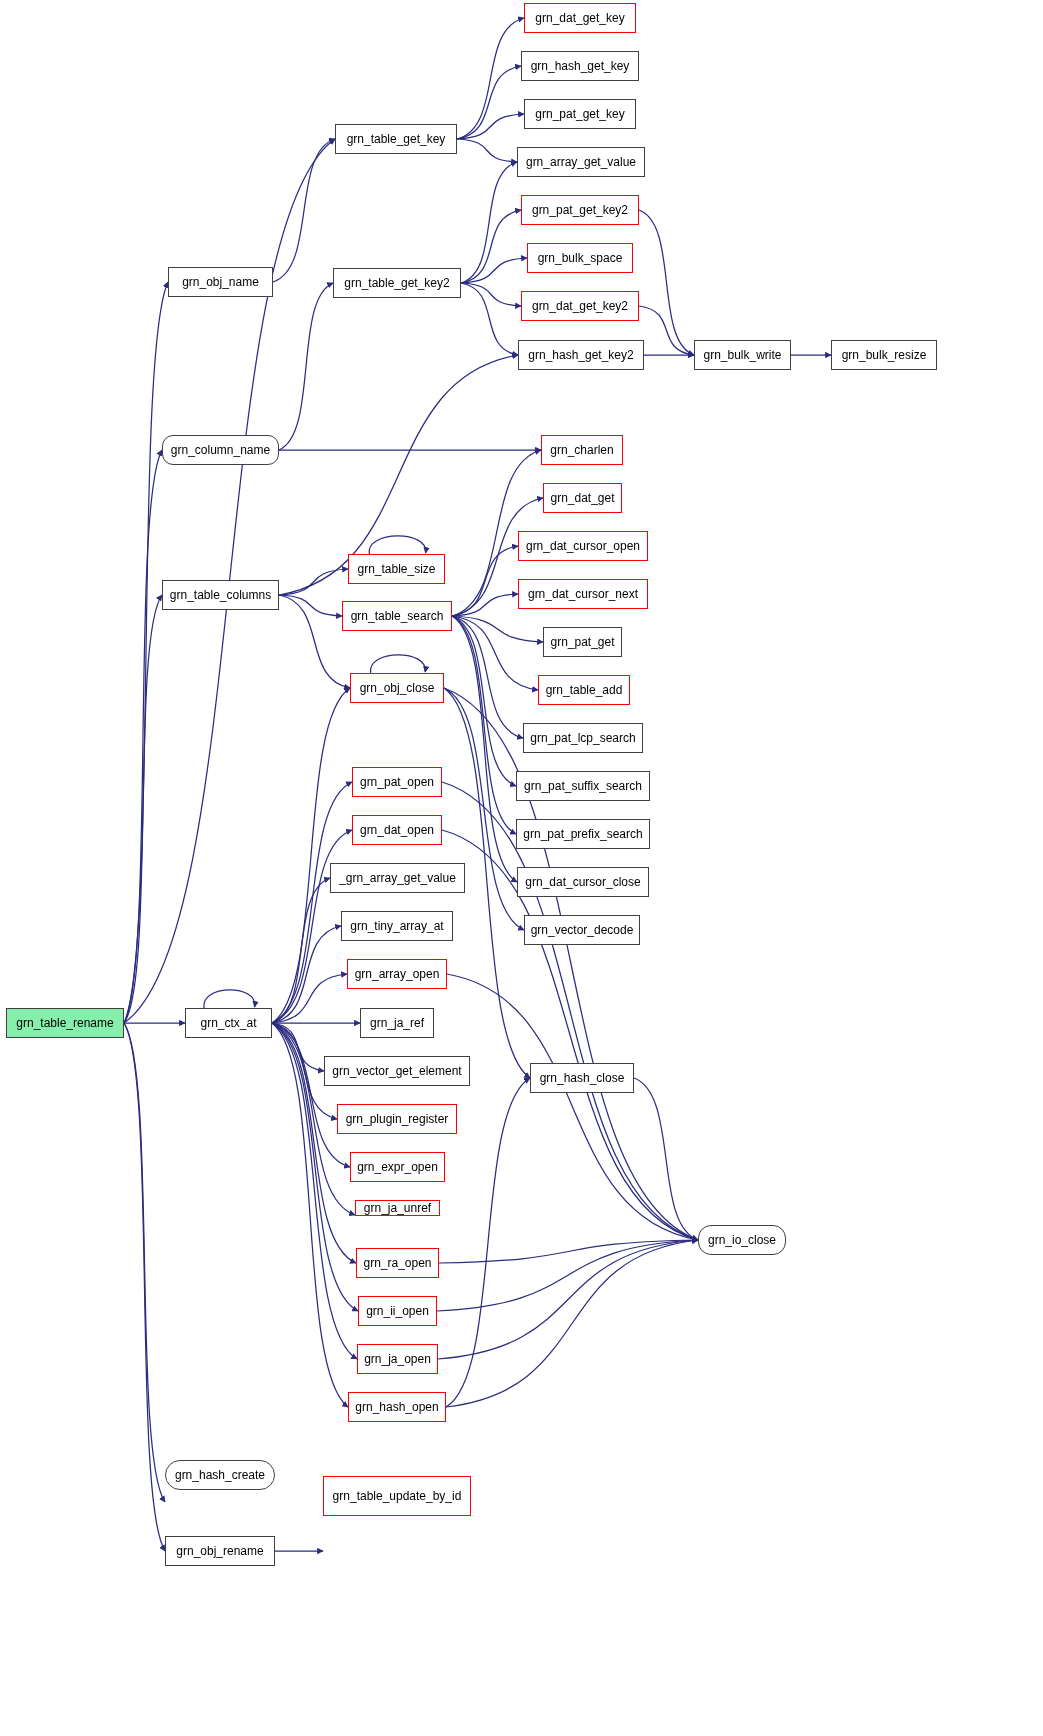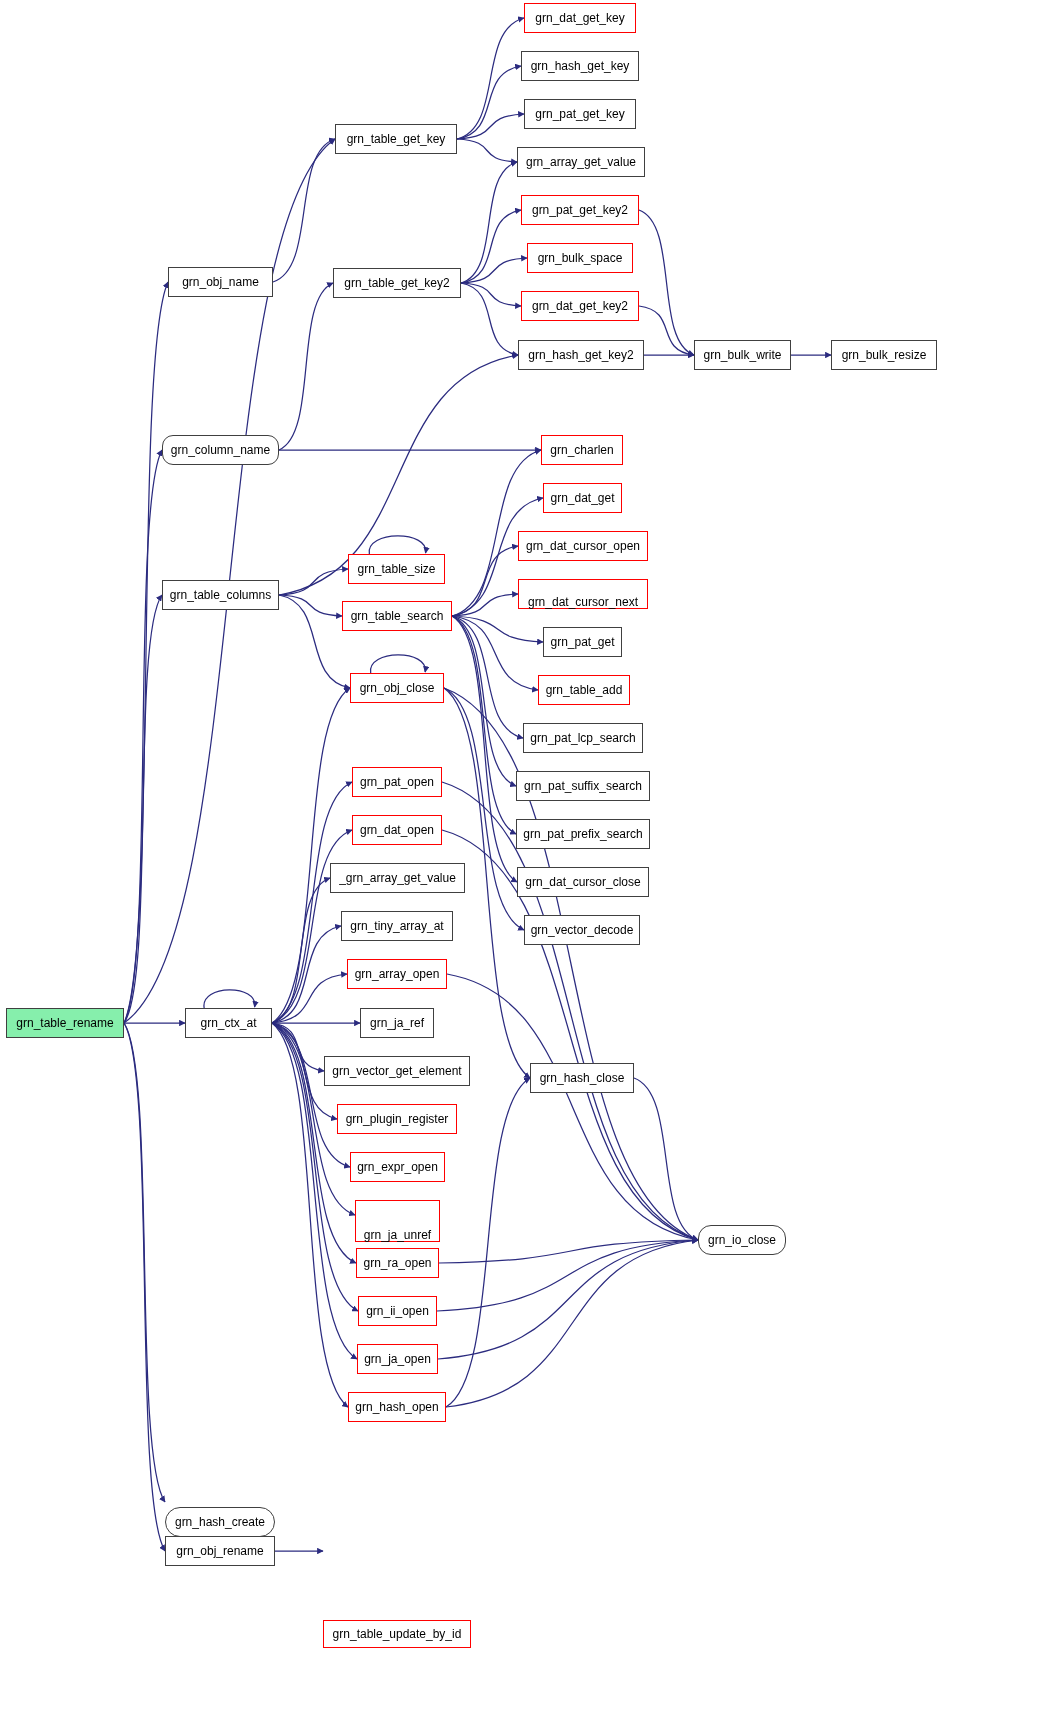--- a/index.html
+++ b/index.html
@@ -120,21 +120,21 @@
       </div>
       <div class="node" style="left: 168px; top: 267px; width: 105px; height: 30px;">
         <span class="lbl">grn_obj_name</span>
       </div>
       <div class="node" style="left: 162px; top: 435px; width: 117px; height: 30px; border-radius: 11px;">
         <span class="lbl">grn_column_name</span>
       </div>
       <div class="node" style="left: 162px; top: 580px; width: 117px; height: 30px;">
         <span class="lbl">grn_table_columns</span>
       </div>
-      <div class="node" style="left: 165px; top: 1507px; width: 110px; height: 30px; border-radius: 15px;">
+      <div class="node" style="left: 165px; top: 1460px; width: 110px; height: 30px; border-radius: 15px;">
         <span class="lbl">grn_hash_create</span>
       </div>
       <div class="node" style="left: 165px; top: 1536px; width: 110px; height: 30px;">
         <span class="lbl">grn_obj_rename</span>
       </div>
       <div class="node" style="left: 335px; top: 124px; width: 122px; height: 30px;">
         <span class="lbl">grn_table_get_key</span>
       </div>
       <div class="node" style="left: 333px; top: 268px; width: 128px; height: 30px;">
         <span class="lbl">grn_table_get_key2</span>
@@ -168,21 +168,21 @@
       </div>
       <div class="node" style="left: 324px; top: 1056px; width: 146px; height: 30px;">
         <span class="lbl">grn_vector_get_element</span>
       </div>
       <div class="node red" style="left: 337px; top: 1104px; width: 120px; height: 30px;">
         <span class="lbl">grn_plugin_register</span>
       </div>
       <div class="node red" style="left: 350px; top: 1152px; width: 95px; height: 30px;">
         <span class="lbl">grn_expr_open</span>
       </div>
-      <div class="node red" style="left: 355px; top: 1200px; width: 85px; height: 42px; align-items: flex-end;">
+      <div class="node red" style="left: 355px; top: 1200px; width: 85px; height: 16px;">
         <span class="lbl">grn_ja_unref</span>
       </div>
       <div class="node red" style="left: 356px; top: 1248px; width: 83px; height: 30px; align-items: center;">
         <span class="lbl">grn_ra_open</span>
       </div>
       <div class="node red" style="left: 358px; top: 1296px; width: 79px; height: 30px;">
         <span class="lbl">grn_ii_open</span>
       </div>
       <div class="node red" style="left: 357px; top: 1344px; width: 81px; height: 30px;">
         <span class="lbl">grn_ja_open</span>
@@ -216,21 +216,21 @@
       </div>
       <div class="node red" style="left: 541px; top: 435px; width: 82px; height: 30px;">
         <span class="lbl">grn_charlen</span>
       </div>
       <div class="node red" style="left: 543px; top: 483px; width: 79px; height: 30px;">
         <span class="lbl">grn_dat_get</span>
       </div>
       <div class="node red" style="left: 518px; top: 531px; width: 130px; height: 30px;">
         <span class="lbl">grn_dat_cursor_open</span>
       </div>
-      <div class="node red" style="left: 518px; top: 579px; width: 130px; height: 30px; align-items: flex-end;">
+      <div class="node red" style="left: 518px; top: 579px; width: 130px; height: 30px;">
         <span class="lbl">grn_dat_cursor_next</span>
       </div>
       <div class="node" style="left: 543px; top: 627px; width: 79px; height: 30px;">
         <span class="lbl">grn_pat_get</span>
       </div>
       <div class="node red" style="left: 538px; top: 675px; width: 92px; height: 30px;">
         <span class="lbl">grn_table_add</span>
       </div>
       <div class="node" style="left: 523px; top: 723px; width: 120px; height: 30px;">
         <span class="lbl">grn_pat_lcp_search</span>
@@ -252,17 +252,17 @@
       </div>
       <div class="node" style="left: 698px; top: 1225px; width: 88px; height: 30px; border-radius: 13px;">
         <span class="lbl">grn_io_close</span>
       </div>
       <div class="node" style="left: 694px; top: 340px; width: 97px; height: 30px;">
         <span class="lbl">grn_bulk_write</span>
       </div>
       <div class="node" style="left: 831px; top: 340px; width: 106px; height: 30px;">
         <span class="lbl">grn_bulk_resize</span>
       </div>
-      <div class="node red" style="left: 323px; top: 1620px; width: 148px; height: 28px;">
+      <div class="node red" style="left: 323px; top: 1476px; width: 148px; height: 40px;">
         <span class="lbl">grn_table_update_by_id</span>
       </div>
     </div>
 </div>
 
 </body></html>

